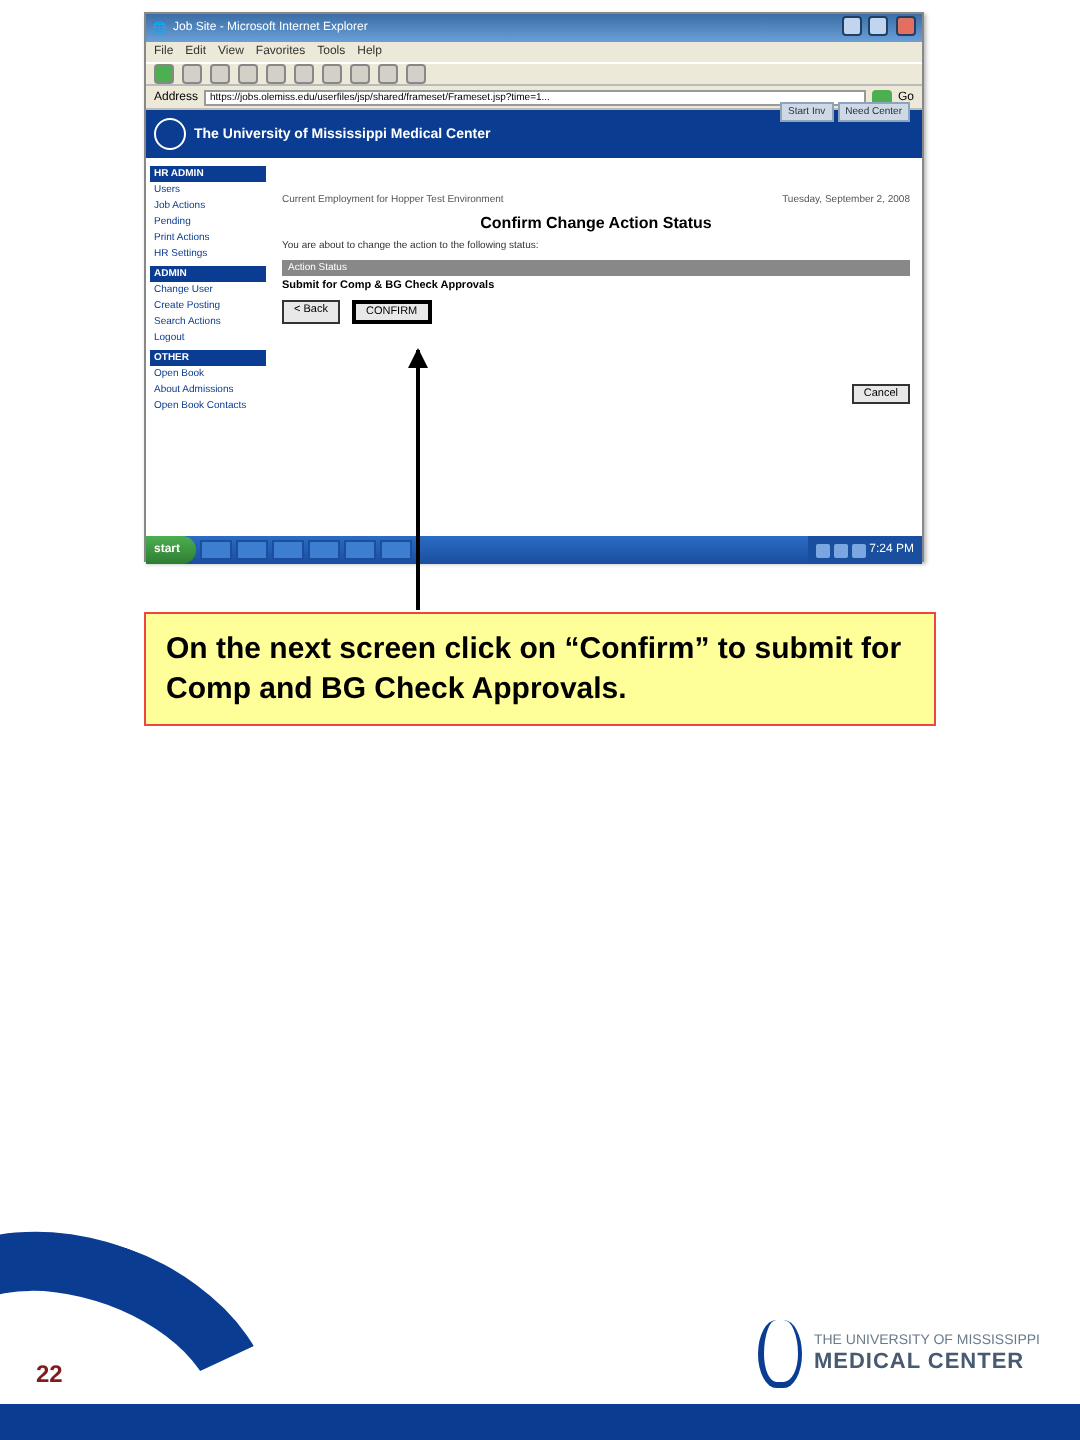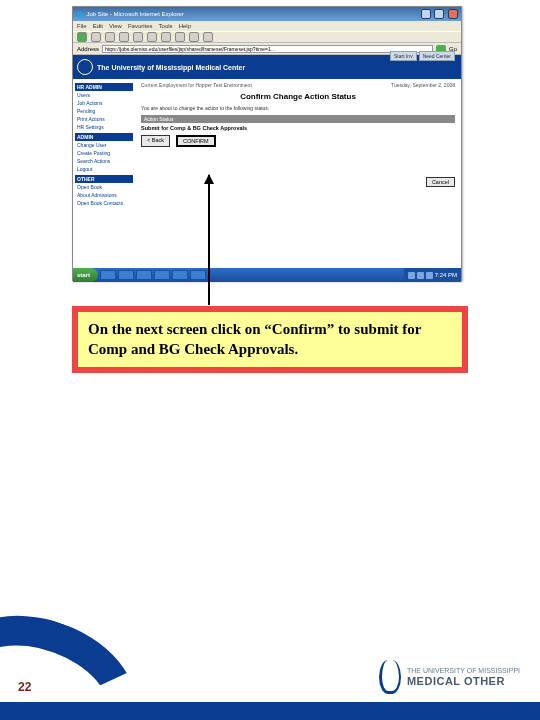--- a/index.html
+++ b/index.html
@@ -28,21 +28,21 @@
   .banner{height:24px;background:#0a3d91;color:#fff;display:flex;align-items:center;padding:0 4px;gap:4px}
   .banner-logo{width:16px;height:16px;border:1.5px solid #fff;border-radius:50%}
   .banner-links{position:absolute;right:6px;top:44px;display:flex;gap:2px}
   .banner-links span{background:#cfd9e6;color:#234;padding:1px 3px;font-size:5px;border:1px solid #8ea4bd}
 
   .body-row{flex:1;display:flex}
   .sidebar{width:62px;background:#fff;padding:2px;font-size:5px;color:#0a3d91}
   .sidebar .hdr{background:#0a3d91;color:#fff;padding:1px 2px;margin-top:2px;font-weight:bold;font-size:5px}
   .sidebar .item{padding:1px 2px;color:#0a3d91;line-height:1.2}
 
-  .main{flex:1;padding:3px 6px;position:relative}
+  .main{flex:1;padding:18px 6px;position:relative}
   .crumb{font-size:5px;color:#555;display:flex;justify-content:space-between}
   .main h1{font-size:8px;text-align:center;margin:4px 0;font-weight:bold;color:#000}
   .sub{font-size:5px;color:#333;margin-bottom:4px}
   .bar{background:#888;color:#fff;font-size:5px;padding:1px 3px}
   .bar2{font-size:5.5px;font-weight:bold;padding:2px 0}
   .btns{display:flex;gap:6px;margin-top:2px}
   .btn{border:1px solid #333;background:#e8e8e8;padding:1px 5px;font-size:5.5px}
   .btn.hi{border:2px solid #000}
   .cancel-row{display:flex;justify-content:flex-end;margin-top:30px}
 
@@ -50,21 +50,21 @@
   .start{background:linear-gradient(#4caf50,#2e7d32);height:100%;display:flex;align-items:center;padding:0 8px 0 4px;border-radius:0 8px 8px 0;font-weight:bold}
   .task-item{width:16px;height:10px;background:#3d7ed0;margin-left:2px;border:1px solid #1a4e9e}
   .tray{margin-left:auto;background:#1a4e9e;height:100%;display:flex;align-items:center;padding:0 4px;gap:2px}
   .tray-ico{width:7px;height:7px;background:#7aa7e0;border-radius:1px}
 
   
   .arrow{position:absolute;left:208px;top:175px;width:2px;height:130px;background:#000}
   .arrow::before{content:"";position:absolute;top:-1px;left:-4px;border-left:5px solid transparent;border-right:5px solid transparent;border-bottom:10px solid #000}
 
   
-  .caption{position:absolute;left:72px;top:306px;width:396px;background:#ffff99;border:6px solid #ef4444;padding:8px 10px;font-size:15px;font-weight:bold;line-height:1.3;font-family:Liberation Serif, serif}
+  .caption{position:absolute;left:72px;top:306px;width:396px;background:#ffff99;border:1px solid #ef4444;padding:8px 10px;font-size:15px;font-weight:bold;line-height:1.3;font-family:Liberation Sans, sans-serif}
 
   
   .footer-curve{position:absolute;left:-60px;bottom:-40px;width:200px;height:140px;border:30px solid #0a3d91;border-radius:50%;border-right-color:transparent;border-bottom-color:transparent;transform:rotate(20deg)}
   .footer-bar{position:absolute;left:0;bottom:0;width:540px;height:18px;background:#0a3d91}
   .pgnum{position:absolute;left:18px;bottom:26px;font-size:12px;color:#7f1d1d;font-weight:bold}
 
   .logo-block{position:absolute;right:20px;bottom:26px;display:flex;align-items:center;gap:6px}
   .um-logo{width:22px;height:34px;border:3px solid #0a3d91;border-radius:50%/60%;border-top:none;border-right:2px solid #0a3d91}
   .logo-text{font-size:7px;color:#6a7a8b;line-height:1.1}
   .logo-text .b{font-size:11px;font-weight:bold;color:#475a70;letter-spacing:.5px}
@@ -182,16 +182,16 @@
 
   <div class="caption">On the next screen click on “Confirm” to submit for Comp and BG Check Approvals.</div>
 
   <div class="footer-curve"></div>
   <div class="footer-bar"></div>
   <div class="pgnum">22</div>
   <div class="logo-block">
     <div class="um-logo"></div>
     <div class="logo-text">
       <div>THE UNIVERSITY OF MISSISSIPPI</div>
-      <div class="b">MEDICAL OTHER</div>
+      <div class="b">MEDICAL CENTER</div>
     </div>
   </div>
 </div>
 
 </body></html>

